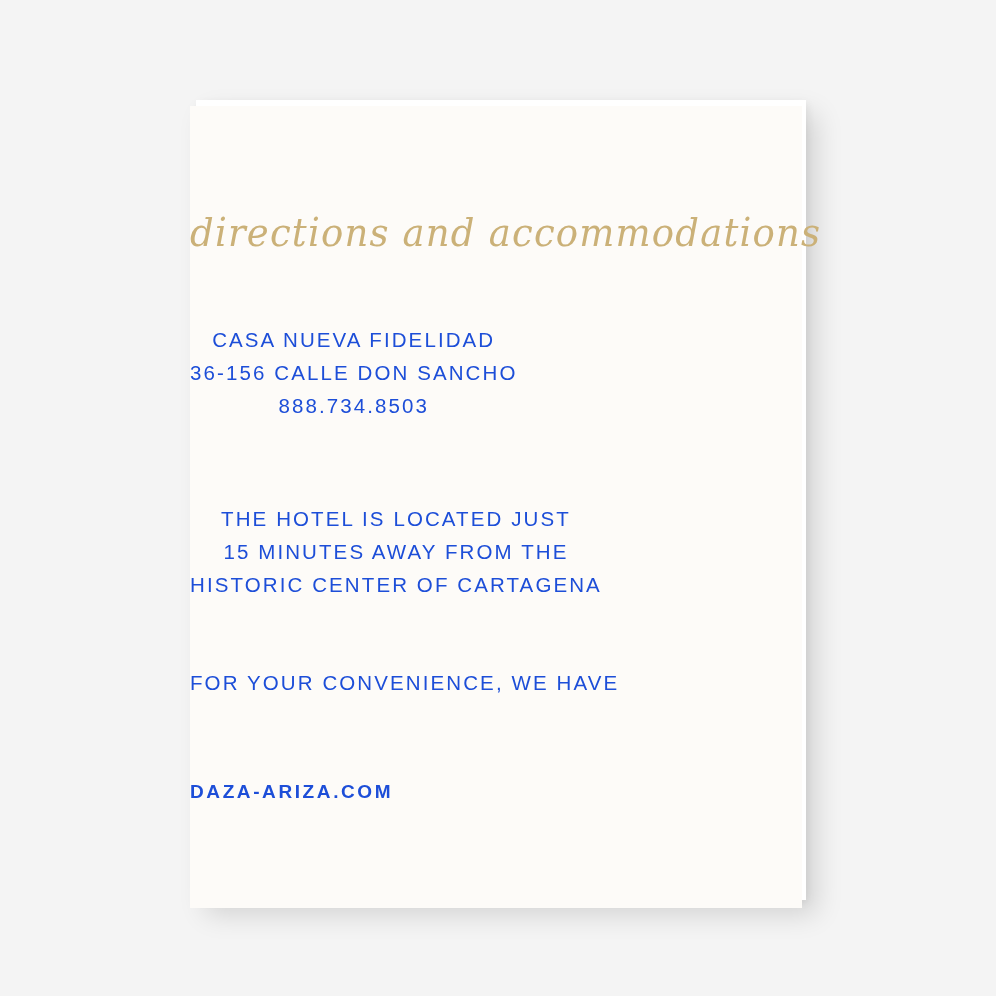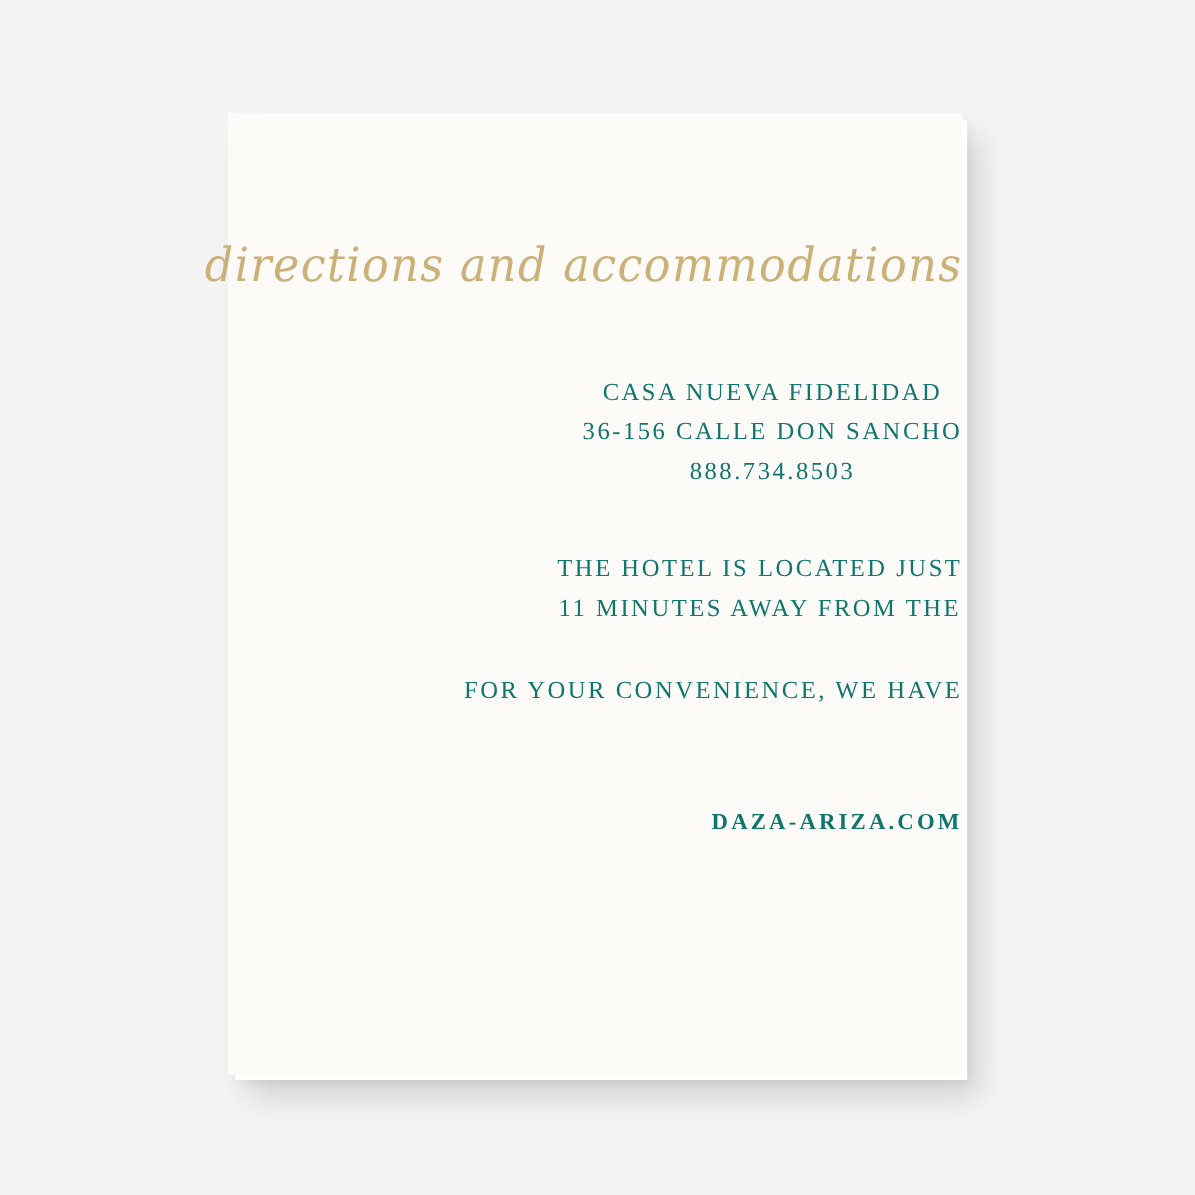--- a/index.html
+++ b/index.html
@@ -29,65 +29,65 @@
     top: 100px;
     width: 610px;
     height: 800px;
     background: #ffffff;
     box-shadow: 10px 14px 26px rgba(0,0,0,0.14), 2px 3px 8px rgba(0,0,0,0.06);
   }
 
   .card {
     position: absolute;
     left: 190px;
-    top: 94px;
+    top: 106px;
     width: 612px;
     height: 802px;
     background: #fdfbf8;
     display: flex;
     flex-direction: column;
-    align-items: flex-end;
+    align-items: flex-start;
     box-sizing: border-box;
     padding-top: 108px;
   }
 
   .script-title {
     font-family: "DejaVu Serif", serif;
     font-style: italic;
     font-size: 37px;
     letter-spacing: 1.2px;
     color: #cbb178;
     font-weight: 400;
     text-align: center;
     line-height: 1;
     white-space: nowrap;
     transform: scaleY(1.06);
   }
 
   .block {
     text-align: center;
-    color: #0f766e;
-    font-family: Liberation Serif, serif;
+    color: #1d4ed8;
+    font-family: Liberation Sans, sans-serif;
     font-size: 20.5px;
     letter-spacing: 2.1px;
     line-height: 33px;
     font-weight: 400;
   }
 
   .block.venue {
     margin-top: 72px;
     font-weight: 500;
   }
 
   .block.details {
-    margin-top: 48px;
+    margin-top: 80px;
   }
 
   .block.rooms {
-    margin-top: 36px;
+    margin-top: 65px;
   }
 
   .block.website {
     margin-top: 76px;
     font-weight: 700;
     letter-spacing: 2.6px;
     font-size: 19px;
   }
 
   .line {
@@ -106,21 +106,22 @@
     <div class="script-title">directions and accommodations</div>
 
     <div class="block venue">
       <span class="line">CASA NUEVA FIDELIDAD</span>
       <span class="line">36-156 CALLE DON SANCHO</span>
       <span class="line">888.734.8503</span>
     </div>
 
     <div class="block details">
       <span class="line">THE HOTEL IS LOCATED JUST</span>
-      <span class="line">11 MINUTES AWAY FROM THE</span>
+      <span class="line">15 MINUTES AWAY FROM THE</span>
+      <span class="line">HISTORIC CENTER OF CARTAGENA</span>
     </div>
 
     <div class="block rooms">
       <span class="line">FOR YOUR CONVENIENCE, WE HAVE</span>
     </div>
 
     <div class="block website">DAZA-ARIZA.COM</div>
 
   </div>
 </div>

